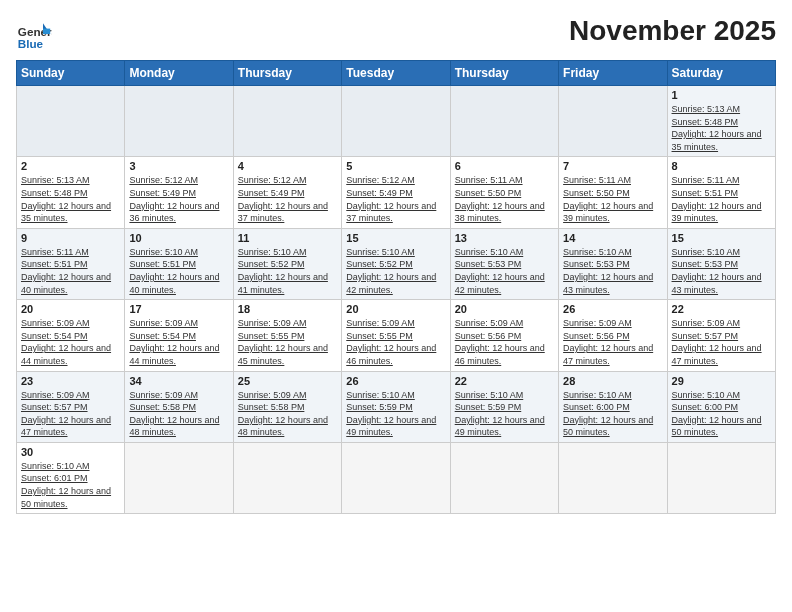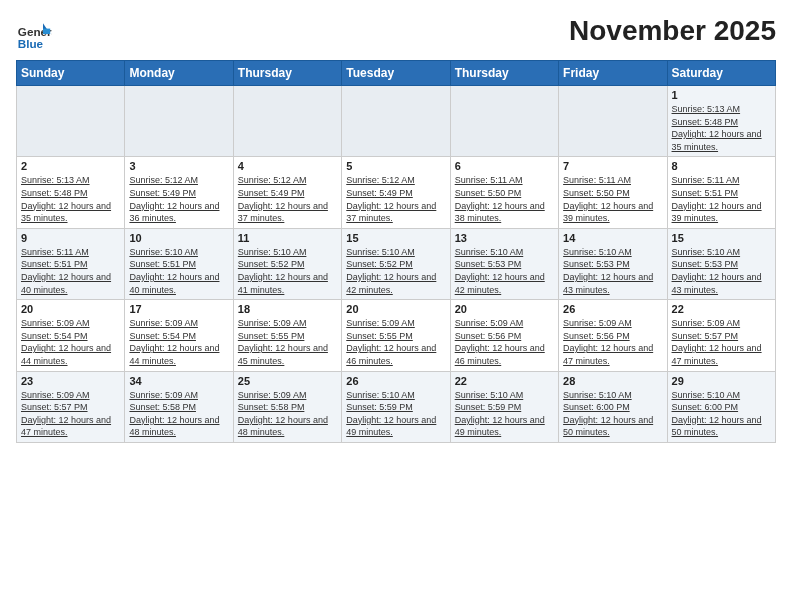--- a/index.html
+++ b/index.html
@@ -333,15 +333,30 @@
 and 50 minutes.</div>
           </td>
           <td>
             <span class="day-number">29</span>
             <div class="day-info">Sunrise: 5:10 AM
 Sunset: 6:00 PM
 Daylight: 12 hours
 and 50 minutes.</div>
           </td>
         </tr>
+        <tr>
+          <td>
+            <span class="day-number">30</span>
+            <div class="day-info">Sunrise: 5:10 AM
+Sunset: 6:01 PM
+Daylight: 12 hours
+and 50 minutes.</div>
+          </td>
+          <td class="empty"></td>
+          <td class="empty"></td>
+          <td class="empty"></td>
+          <td class="empty"></td>
+          <td class="empty"></td>
+          <td class="empty"></td>
+        </tr>
       </tbody>
   </table>
 </div>
 
 </body></html>

